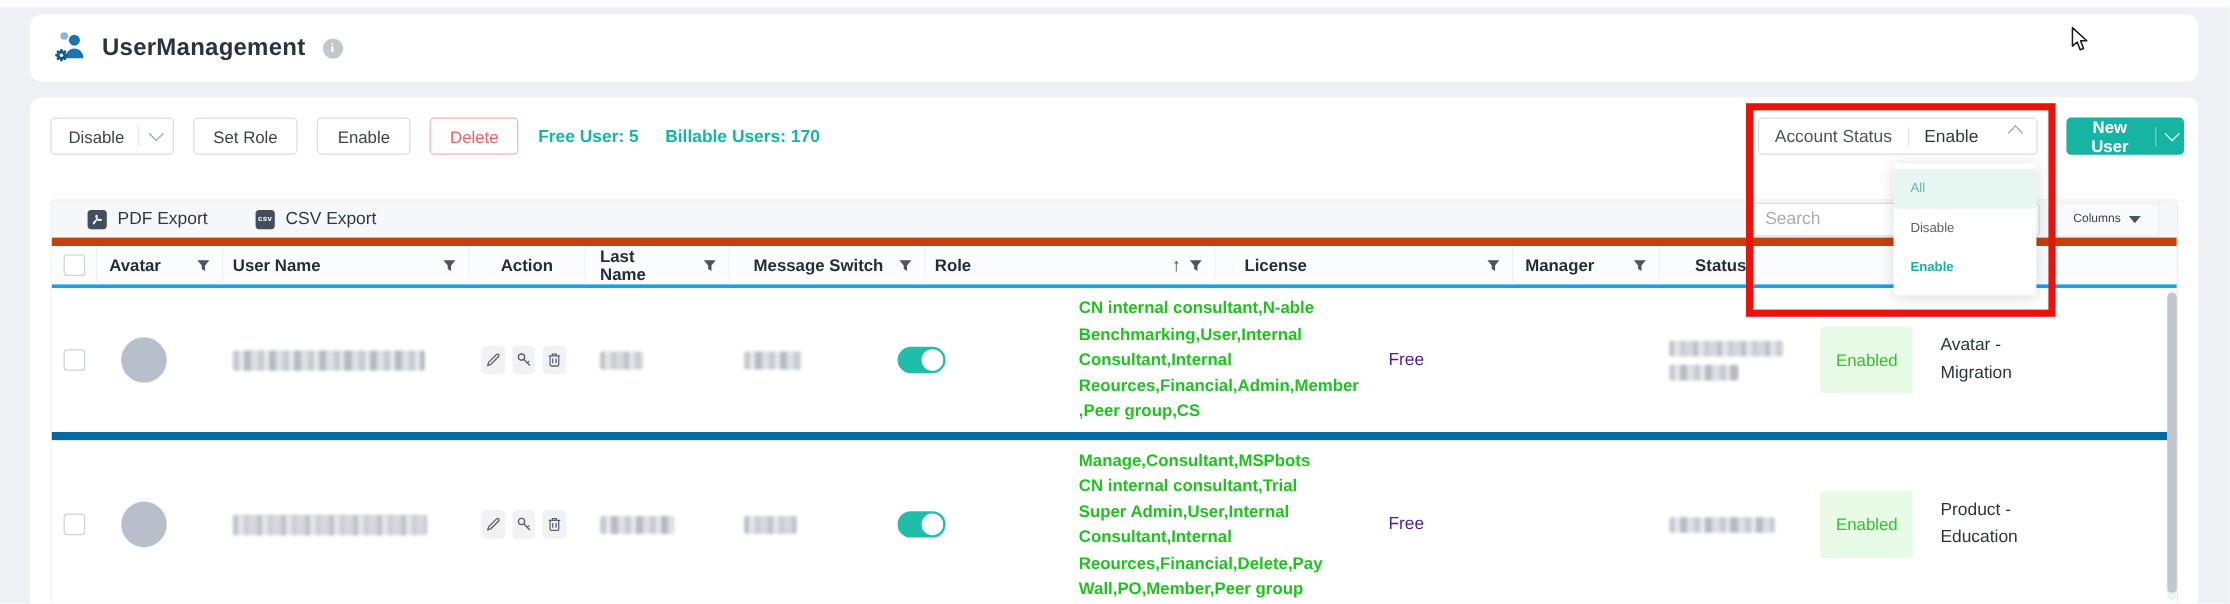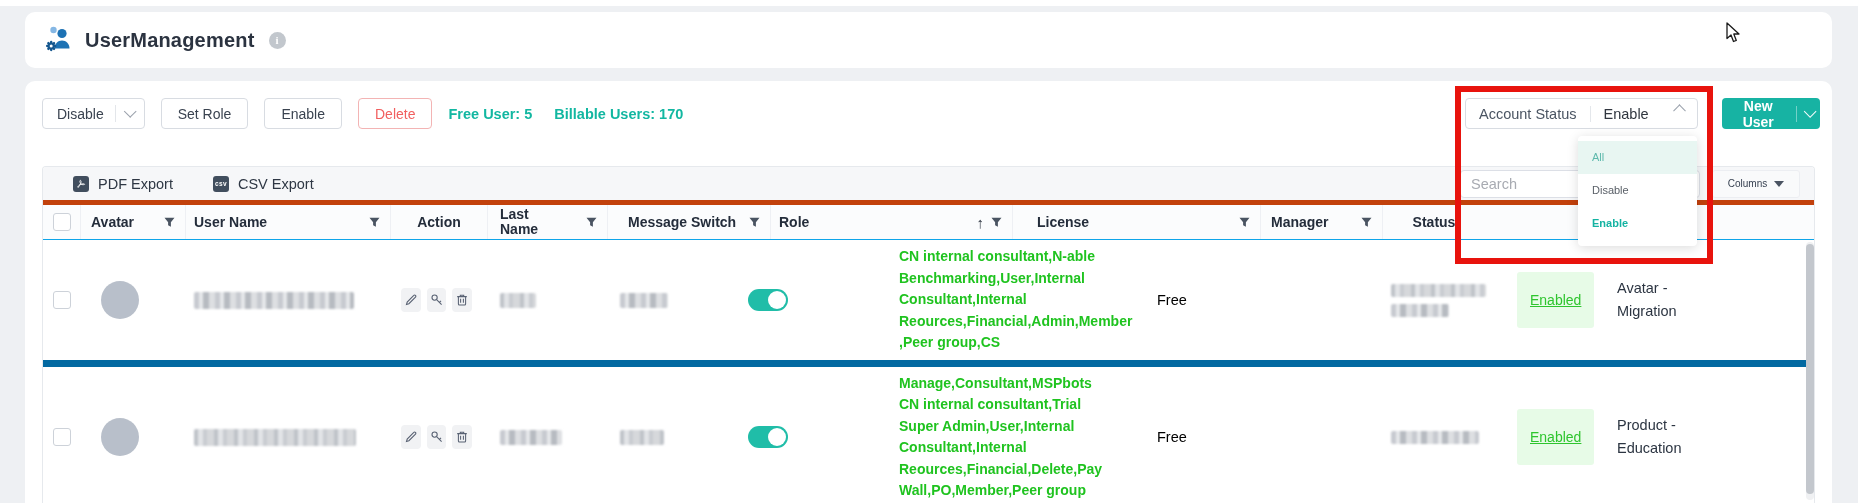--- a/index.html
+++ b/index.html
@@ -69,37 +69,37 @@
   .dd-item{height:33px;line-height:33px;padding-left:14px;font-size:11px;color:#5a6068;cursor:pointer;}
   .dd-item.hl{background:#e8f6f2;color:#5db9ac;}
   .dd-item.active{color:#14b3a2;font-weight:bold;}
 
   
   .red-box{left:1455px;top:86px;width:258px;height:178px;border:6px solid #e8130d;box-sizing:border-box;z-index:50;pointer-events:none;}
 
   
   .grid{left:42px;top:166px;width:1773px;height:337px;border:1px solid #e6e9ed;border-bottom:none;
         border-radius:4px 4px 0 0;box-sizing:border-box;overflow:hidden;background:#fff;}
-  .grid-toolbar{height:38px;background:#f6f7f9;border-bottom:5px solid #c2410c;display:flex;align-items:center;
+  .grid-toolbar{height:38px;background:#f6f7f9;border-bottom:7px solid #c2410c;display:flex;align-items:center;
                 padding:0 14px 0 30px;box-sizing:border-box;}
   .export{display:flex;align-items:center;gap:9px;cursor:pointer;font-size:14.5px;color:#2e3744;}
   .export + .export{margin-left:40px;}
   .exp-icon{width:16px;height:16px;border-radius:3px;background:#414e5e;display:inline-flex;align-items:center;justify-content:center;}
   .exp-icon .csv-txt{color:#fff;font-size:6.5px;font-weight:bold;letter-spacing:.3px;}
   .search-input{
     margin-left:auto;width:240px;height:28px;border:1px solid #dcdfe6;border-radius:4px;box-sizing:border-box;
     padding:0 10px;font-size:14.5px;color:#333;font-family:"Liberation Sans",sans-serif;background:#fff;outline:none;
   }
   .search-input::placeholder{color:#a8abb2;}
   .columns-btn{width:88px;height:28px;margin-left:12px;display:flex;align-items:center;justify-content:center;gap:7px;
                border:1px solid #eceef2;border-radius:3px;background:#f9fafb;font-size:10px;color:#374151;cursor:pointer;box-sizing:border-box;}
   .caret{width:0;height:0;border-left:5px solid transparent;border-right:5px solid transparent;border-top:6px solid #4a5462;}
 
   
-  .thead{height:35px;background:#fbfcfd;border-bottom:1px solid #0ea5e9;display:flex;box-sizing:border-box;}
+  .thead{height:35px;background:#fbfcfd;border-bottom:3px solid #0ea5e9;display:flex;box-sizing:border-box;}
   .th{display:flex;align-items:center;padding:0 10px;box-sizing:border-box;border-right:1px solid #eef0f4;
       font-size:14px;font-weight:bold;color:#242d3b;line-height:15px;}
   .th .lbl{white-space:normal;}
   .th .spacer{flex:1;}
   .trow{display:flex;background:#fff;box-sizing:border-box;}
   .trow.r1{height:127px;border-bottom:7px solid #0369a1;}
   .trow.r2{height:140px;}
   .td{display:flex;align-items:center;padding:0 10px;box-sizing:border-box;}
 
   .c-check{width:38px;justify-content:center;padding:0;}
@@ -132,22 +132,22 @@
     background:repeating-linear-gradient(90deg,#c7cad0 0 5px,#e6e8ea 5px 9px,#b7bbc1 9px 15px,#dddfe2 15px 21px);
   }
   .blur.b2{background:repeating-linear-gradient(90deg,#bfc3c9 0 4px,#e2e4e7 4px 9px,#c9ccd1 9px 13px,#d6d8db 13px 20px);}
 
   .icon-btn{width:24px;height:24px;border-radius:4px;background:#f1f2f4;display:inline-flex;align-items:center;
             justify-content:center;cursor:pointer;margin-right:6px;}
   .toggle{width:40px;height:22px;border-radius:11px;background:#20bda8;position:relative;cursor:pointer;flex:none;}
   .toggle .knob{position:absolute;right:2px;top:2px;width:18px;height:18px;border-radius:50%;background:#fff;}
 
   .role-text{font-size:14px;font-weight:bold;color:#1fc31f;line-height:21.5px;}
-  .cell-text{font-size:14.5px;color:#000000;}
-  .badge{display:inline-block;padding:20px 13px;background:#e7fbe7;color:#2ec52e;font-size:14px;border-radius:3px;text-decoration:underline;}
+  .cell-text{font-size:14.5px;color:#4c1d95;}
+  .badge{display:inline-block;padding:20px 13px;background:#e7fbe7;color:#2ec52e;font-size:14px;border-radius:3px;}
   .team-text{font-size:14.5px;color:#2c3542;line-height:23px;}
   .mgr{display:flex;flex-direction:column;gap:7px;}
 
   
   .vscroll{left:1806px;top:242px;width:8px;height:258px;background:#f0f1f3;border-radius:4px;z-index:10;}
   .vthumb{position:absolute;left:0;top:2px;width:8px;height:250px;background:#c3c7cd;border-radius:4px;cursor:pointer;}
 
   .cursor{left:1726px;top:22px;z-index:60;pointer-events:none;}
 </style>
 </head>

